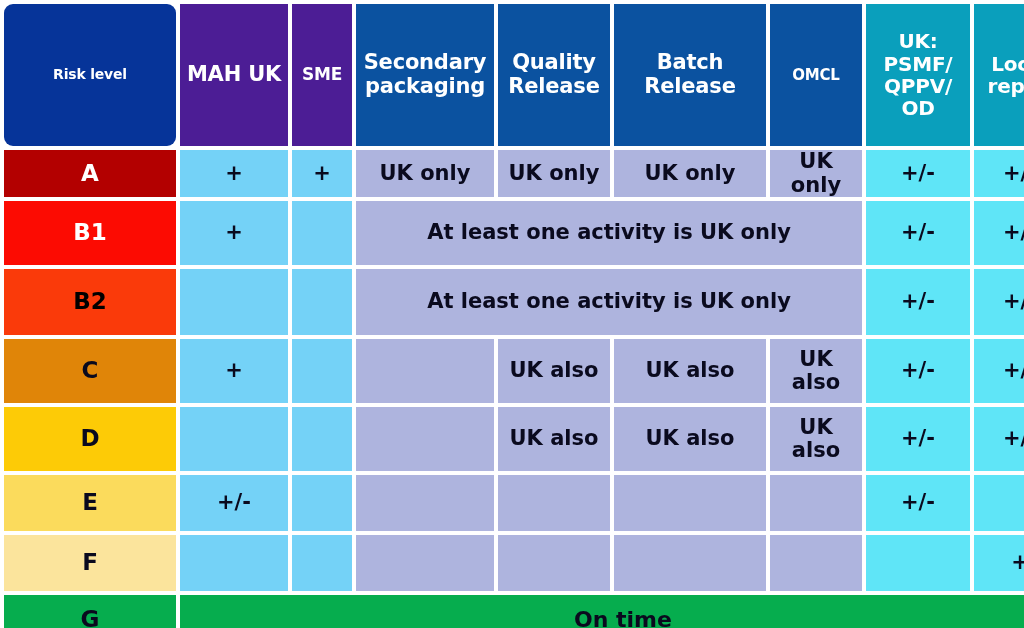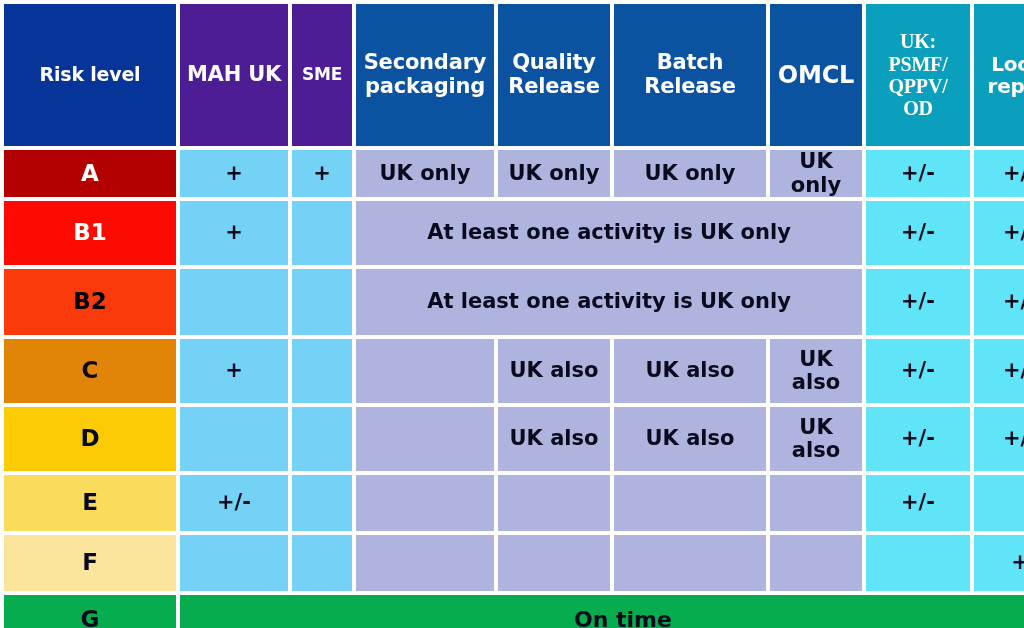--- a/index.html
+++ b/index.html
@@ -31,24 +31,24 @@
   
   thead th {
     color: #ffffff;
     font-size: 21px;
     letter-spacing: -0.2px;
   }
   th.hd-navy      { background: #063499; }
   th.hd-blue      { background: #4c1d95; }
   th.hd-midblue   { background: #0b52a0; }
   th.hd-teal      { background: #0a9fbc; }
-  th.hd-risk      { font-size: 19px; }
+  th.hd-risk      { font-size: 14px; border-radius: 9px; }
   th.hd-sme       { font-size: 17px; }
-  th.hd-omcl      { font-size: 24px; }
-  th.hd-psmf      { font-size: 20px; line-height: 1.1; font-family: Liberation Serif, serif; }
+  th.hd-omcl      { font-size: 15px; }
+  th.hd-psmf      { font-size: 20px; line-height: 1.1; }
   th.hd-local     { font-size: 20px; line-height: 1.12; }
 
   
   tbody td { font-size: 21px; color: #0a0a1e; }
   td.c-mah     { background: #74d2f7; }
   td.c-sme     { background: #74d2f7; }
   td.c-purple  { background: #aeb4de; }
   td.c-cyan    { background: #5fe5f7; }
 
   

